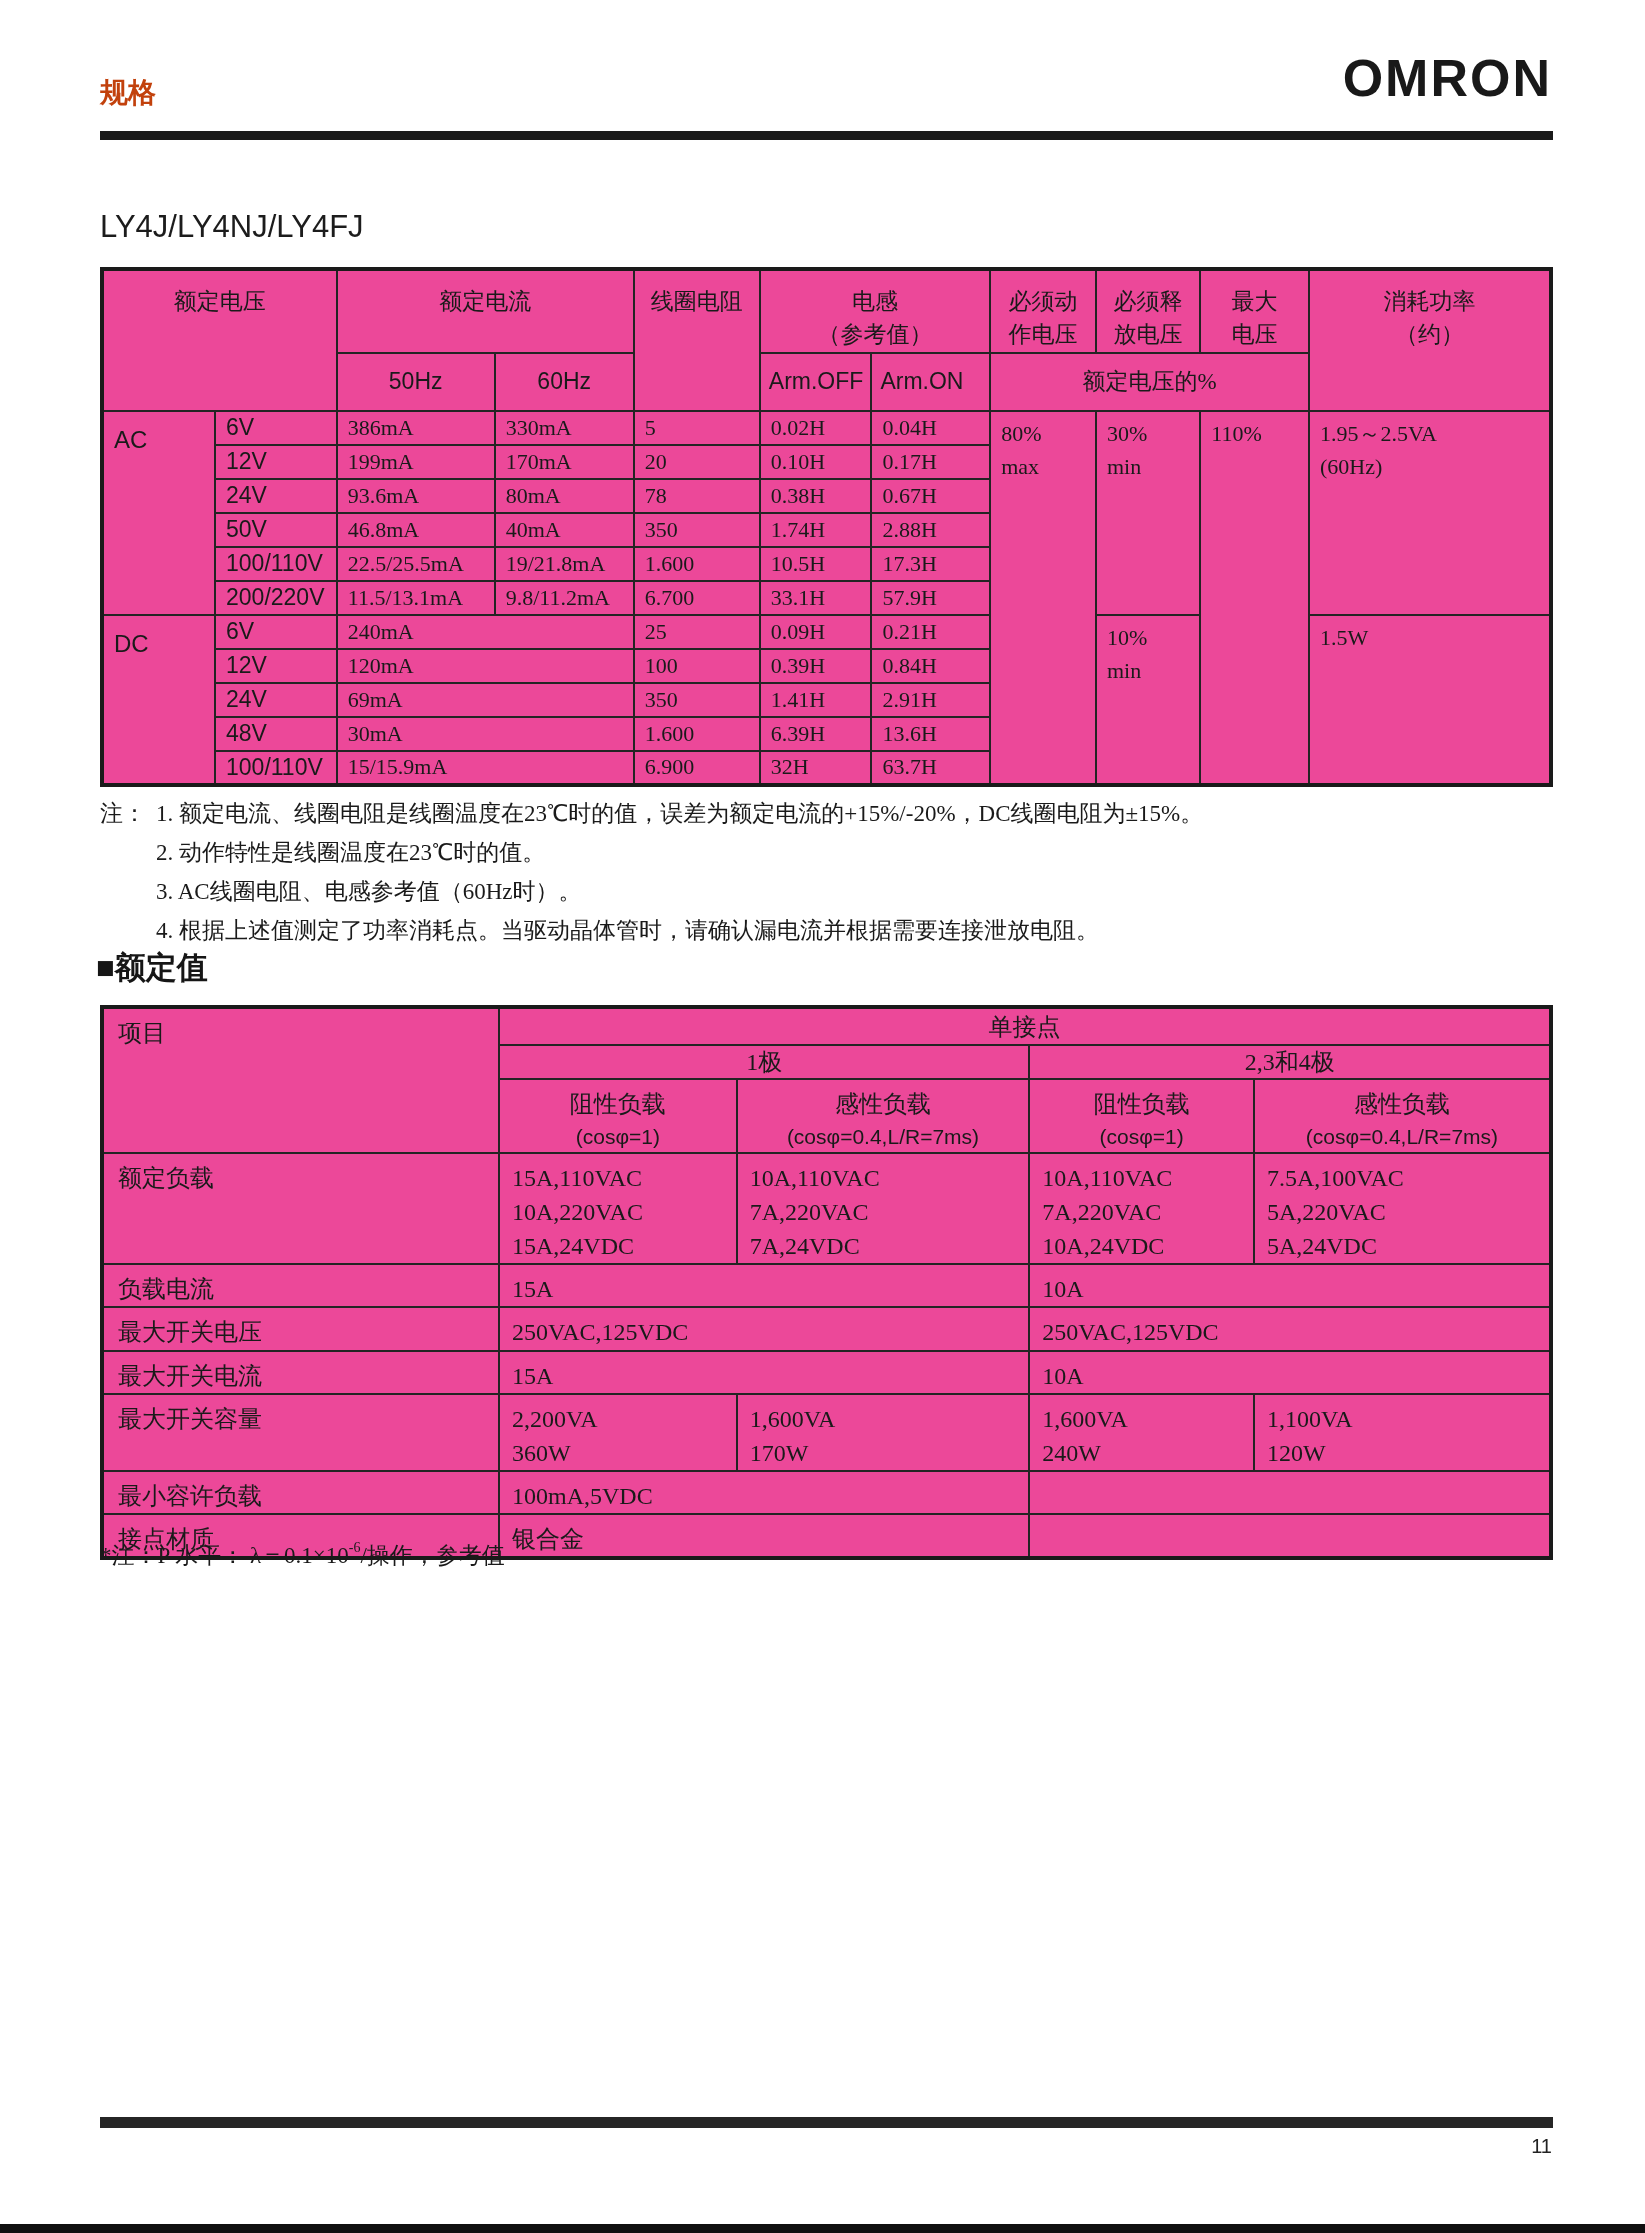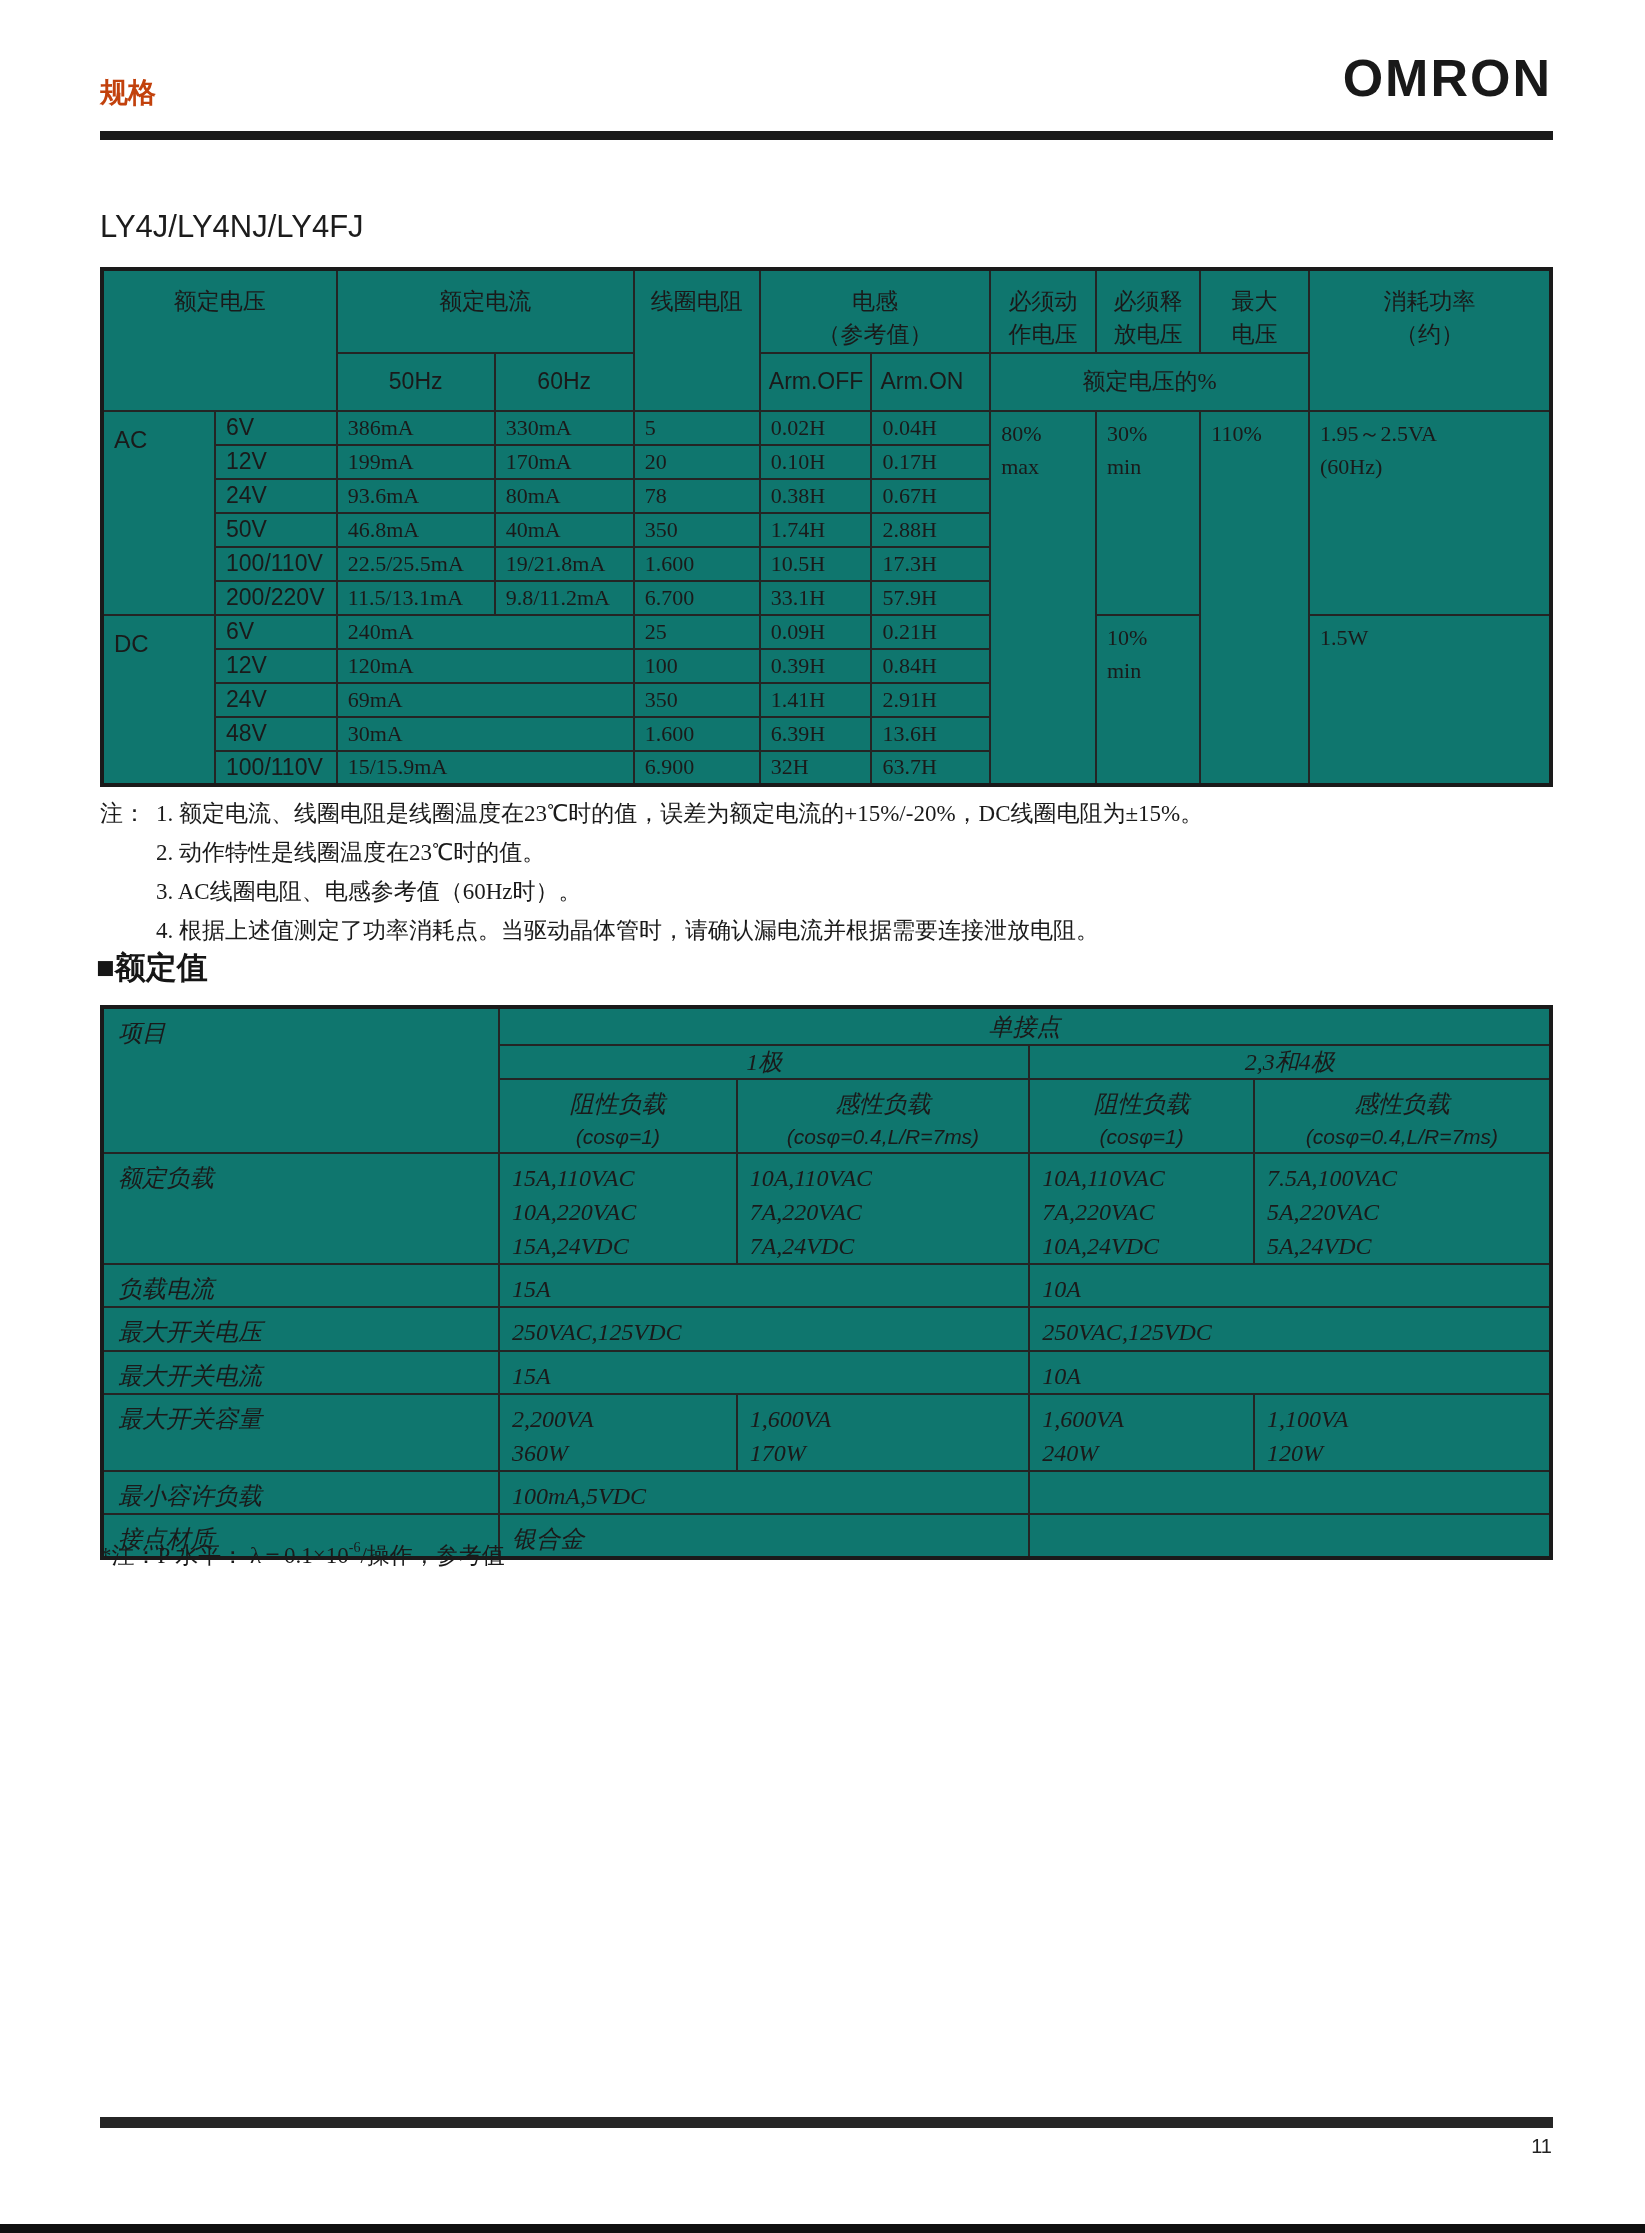--- a/index.html
+++ b/index.html
@@ -14,21 +14,21 @@
   
   .logo { position:absolute; top:48px; right:94px; font-family:"Liberation Sans",sans-serif;
           font-weight:900; font-size:52px; letter-spacing:2px; color:#191919; }
   .title { position:absolute; left:100px; top:74px; font-family:"Liberation Sans",sans-serif;
            font-weight:700; font-size:28px; color:#c2410c; }
   .title-rule { position:absolute; left:100px; top:131px; width:1453px; height:9px; background:#1a1a1a; }
   .subtitle { position:absolute; left:100px; top:209px; font-family:"Liberation Sans",sans-serif;
               font-weight:400; font-size:31px; color:#1c1c1c; }
 
   
-  table { border-collapse:collapse; table-layout:fixed; background:#0f766e; }
+  table { border-collapse:collapse; table-layout:fixed; background:#ec4899; }
   th, td { border:2px solid #242424; }
   th { font-weight:400; }
 
   
   .coil-table { position:absolute; left:100px; top:267px; width:1453px; border:4px solid #1a1a1a; }
   .coil-table th { font-size:23px; text-align:center; vertical-align:top; padding-top:14px; line-height:1.45; }
   .coil-table tr.hr1 { height:80px; }
   .coil-table tr.hr2 { height:58px; }
   .coil-table tr.hr2 th { vertical-align:middle; padding-top:0; }
   .coil-table tr.dr { height:34px; }
@@ -41,21 +41,21 @@
   
   .notes { position:absolute; left:100px; top:794px; width:1453px; font-size:23px; line-height:39px;
            padding-left:56px; }
   .notes .note-label { position:absolute; left:0; top:0; }
 
   
   .section-title { position:absolute; left:96px; top:947px; font-family:"Liberation Sans",sans-serif;
                    font-weight:700; font-size:31px; color:#161616; }
 
   
-  .ratings-table { position:absolute; left:100px; top:1005px; width:1453px; border:4px solid #1a1a1a;font-style:italic; }
+  .ratings-table { position:absolute; left:100px; top:1005px; width:1453px; border:4px solid #1a1a1a; }
   .ratings-table th { font-size:24px; text-align:center; vertical-align:middle; }
   .ratings-table th.th-item { text-align:left; vertical-align:top; padding:8px 0 0 14px; }
   .ratings-table .lt-head { vertical-align:top; padding-top:8px; line-height:1.35; }
   .ratings-table .lt-head .formula { font-family:"Liberation Sans",sans-serif; font-size:21px; margin-top:3px; }
   .ratings-table tr.r-head1 { height:38px; }
   .ratings-table tr.r-head2 { height:34px; }
   .ratings-table tr.r-head3 { height:64px; }
   .ratings-table tr.r-load  { height:105px; }
   .ratings-table tr.r-cur   { height:42px; }
   .ratings-table tr.r-maxv  { height:44px; }

